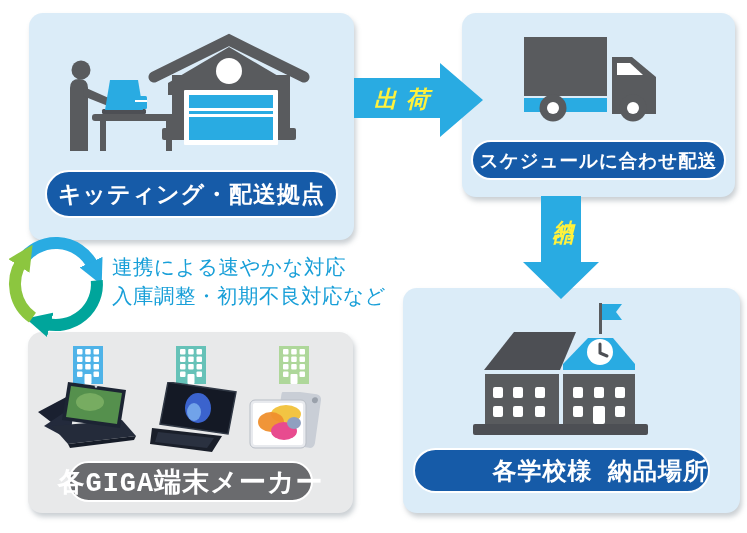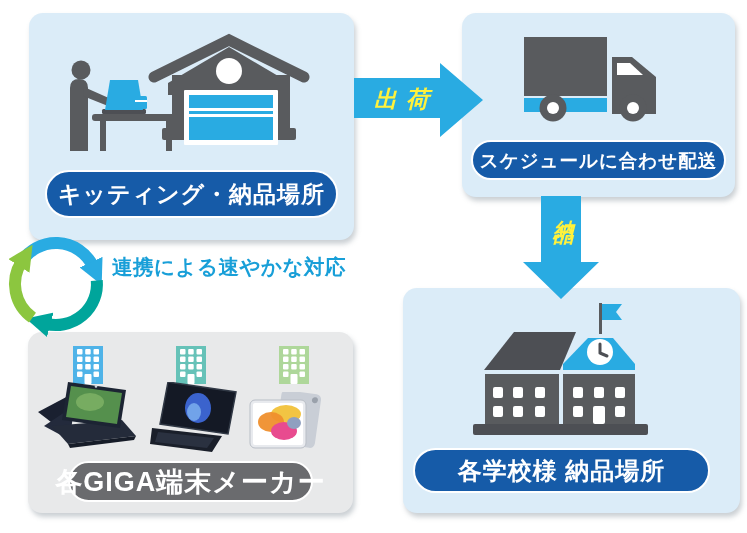--- a/index.html
+++ b/index.html
@@ -3,33 +3,33 @@
 <meta charset="utf-8">
 <style>
   :root{
     --accent:#29abe2; --dark_blue:#165ba8; --yellow:#fff23c; --teal:#00a59b;
     --green:#8cc63f; --icon_gray:#595b5e; --roof_gray:#4d4f54;
     --panel_blue:#dbecf8; --panel_gray:#e8e9ea; --banner_gray:#6a6b6e; --note_blue:#189fd8;
   }
   html,body{margin:0;padding:0;background:#fff;}
   .canvas{position:relative;width:747px;height:533px;background:#fff;overflow:hidden;
           font-family:"Liberation Sans","DejaVu Sans",sans-serif;}
-  .panel{position:absolute;border-radius:14px;box-shadow:2px 4px 5px rgba(140,150,160,.45);}
+  .panel{position:absolute;border-radius:14px;box-shadow:2px 4px 5px rgba(140,150,160,.45);font-family:Liberation Mono, monospace;}
   .panel-blue{background:var(--panel_blue);}
   .panel-gray{background:var(--panel_gray);}
   .banner{position:absolute;display:flex;align-items:center;justify-content:center;
           border-radius:999px;border:2px solid #fff;color:#fff;font-weight:bold;
           letter-spacing:1px;white-space:nowrap;}
   .banner-blue{background:var(--dark_blue);}
   .banner-gray{background:var(--banner_gray);}
   .icon{position:absolute;}
   .flow-arrow{position:absolute;}
   .arrow-label{position:absolute;color:var(--yellow);font-weight:bold;font-style:italic;}
   .cycle-note{position:absolute;left:112px;top:252px;width:300px;color:var(--note_blue);
-    font-weight:bold;font-size:20.5px;line-height:29px;letter-spacing:0.5px;
+    font-weight:normal;font-size:20.5px;line-height:29px;letter-spacing:0.5px;
     text-shadow:-2px 0 0 #fff,2px 0 0 #fff,0 -2px 0 #fff,0 2px 0 #fff,
       -1.5px -1.5px 0 #fff,1.5px 1.5px 0 #fff,-1.5px 1.5px 0 #fff,1.5px -1.5px 0 #fff;}
   .f-gray{fill:var(--icon_gray);} .f-roof{fill:var(--roof_gray);}
   .f-accent{fill:var(--accent);} .f-white{fill:#fff;}
   .s-gray{stroke:var(--icon_gray);} 
 </style>
 </head>
 <body>
 
 <div class="canvas">
@@ -52,21 +52,21 @@
       <rect class="f-gray" x="24" y="42" width="118" height="60"></rect>
       <path fill="none" class="s-gray" stroke-width="11" stroke-linecap="round" d="M6,44 L81,7 L156,44"></path>
       <rect class="f-gray" x="14" y="95" width="134" height="12" rx="2"></rect>
       <circle class="f-white" cx="81" cy="38" r="13"></circle>
       <rect class="f-white" x="36" y="57" width="94" height="55" rx="1"></rect>
       <rect class="f-accent" x="41" y="62" width="84" height="45"></rect>
       <rect class="f-white" x="41" y="75" width="84" height="3"></rect>
       <rect class="f-white" x="41" y="81" width="84" height="3"></rect>
     </svg>
     <div class="banner banner-blue" style="left:16px;right:16px;bottom:22px;height:44px;font-size:23px;">
-      <span>キッティング・納品場所</span>
+      <span>キッティング・配送拠点</span>
     </div>
   </section>
 
   <div class="flow-arrow" style="left:354px;top:60px;width:132px;height:80px;z-index:2;">
     <svg width="132" height="80" viewBox="0 0 132 80">
       <path class="f-accent" d="M0,18 H86 V3 L129,40 L86,77 V58 H0 Z"></path>
     </svg>
     <span class="arrow-label" style="left:20px;top:24px;font-size:23px;letter-spacing:9px;">出荷</span>
   </div>
 
@@ -112,21 +112,21 @@
           <rect x="62" y="104" width="10" height="11" rx="2"></rect>
         <rect x="100" y="85" width="10" height="11" rx="2"></rect>
           <rect x="121" y="85" width="10" height="11" rx="2"></rect>
           <rect x="142" y="85" width="10" height="11" rx="2"></rect>
         <rect x="100" y="104" width="10" height="11" rx="2"></rect>
           <rect x="120" y="104" width="12" height="18" rx="2"></rect>
           <rect x="142" y="104" width="10" height="11" rx="2"></rect>
       </g>
       <rect class="f-roof" x="0" y="122" width="175" height="11" rx="2"></rect>
     </svg>
-    <div class="banner banner-blue" style="left:10px;right:30px;bottom:20px;height:41px;font-size:24px;">
+    <div class="banner banner-blue" style="left:10px;right:30px;bottom:20px;height:41px;font-size:24px;justify-content:flex-end;">
       <span>各学校様 納品場所</span>
     </div>
   </section>
 
   <svg class="icon" style="left:2px;top:228px;z-index:2;" width="110" height="112" viewBox="0 0 110 112">
     <defs>
       <marker id="ah-c" viewBox="0 0 10 10" refX="2" refY="5" markerWidth="2.1" markerHeight="2.1" orient="auto">
           <path d="M0,0 L10,5 L0,10 Z" fill="#29abe2"></path>
         </marker>
       <marker id="ah-t" viewBox="0 0 10 10" refX="2" refY="5" markerWidth="2.1" markerHeight="2.1" orient="auto">
@@ -135,20 +135,21 @@
       <marker id="ah-g" viewBox="0 0 10 10" refX="2" refY="5" markerWidth="2.1" markerHeight="2.1" orient="auto">
           <path d="M0,0 L10,5 L0,10 Z" fill="#8cc63f"></path>
         </marker>
     </defs>
     <path d="M18.5,35.5 A41,41 0 0 1 91.2,38.7" fill="none" stroke="var(--accent)" stroke-width="12" marker-end="url(#ah-c)"></path>
     <path d="M94.8,52.4 A41,41 0 0 1 43.4,95.6" fill="none" stroke="var(--teal)" stroke-width="12" marker-end="url(#ah-t)"></path>
     <path d="M30.5,89.6 A41,41 0 0 1 19.6,33.7" fill="none" stroke="var(--green)" stroke-width="12" marker-end="url(#ah-g)"></path>
   </svg>
   <div class="cycle-note">
     <div>連携による速やかな対応</div>
+    <div>入庫調整・初期不良対応など</div>
   </div>
 
   <section class="panel panel-gray" style="left:28px;top:332px;width:325px;height:181px;">
     <svg class="icon" style="left:44px;top:14px;" width="32" height="38" viewBox="0 0 32 38">
       <rect x="1" y="0" width="30" height="38" fill="#4fb3e8"></rect>
       <g class="f-white">
         <rect x="5" y="3" width="5.5" height="5.5" rx="1"></rect>
           <rect x="13.2" y="3" width="5.5" height="5.5" rx="1"></rect>
           <rect x="21.5" y="3" width="5.5" height="5.5" rx="1"></rect>
         <rect x="5" y="10.5" width="5.5" height="5.5" rx="1"></rect>

